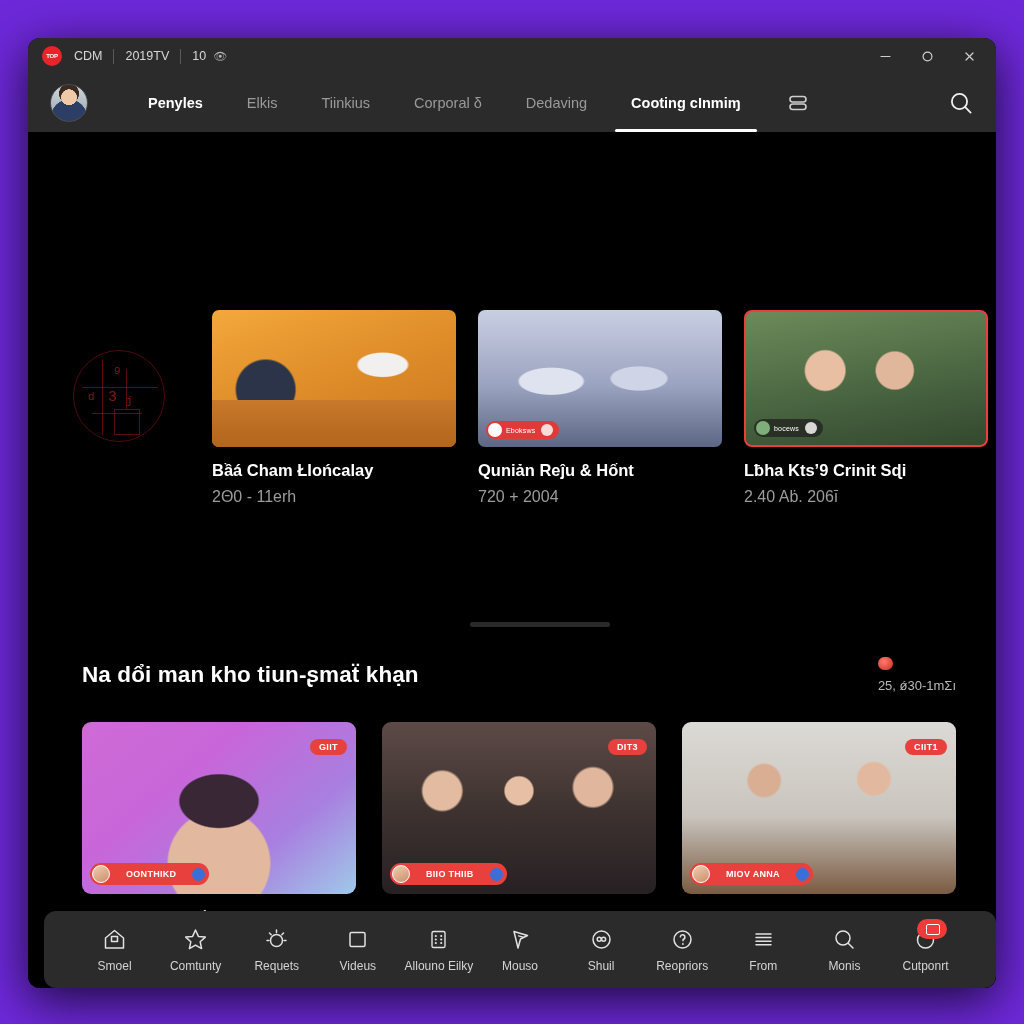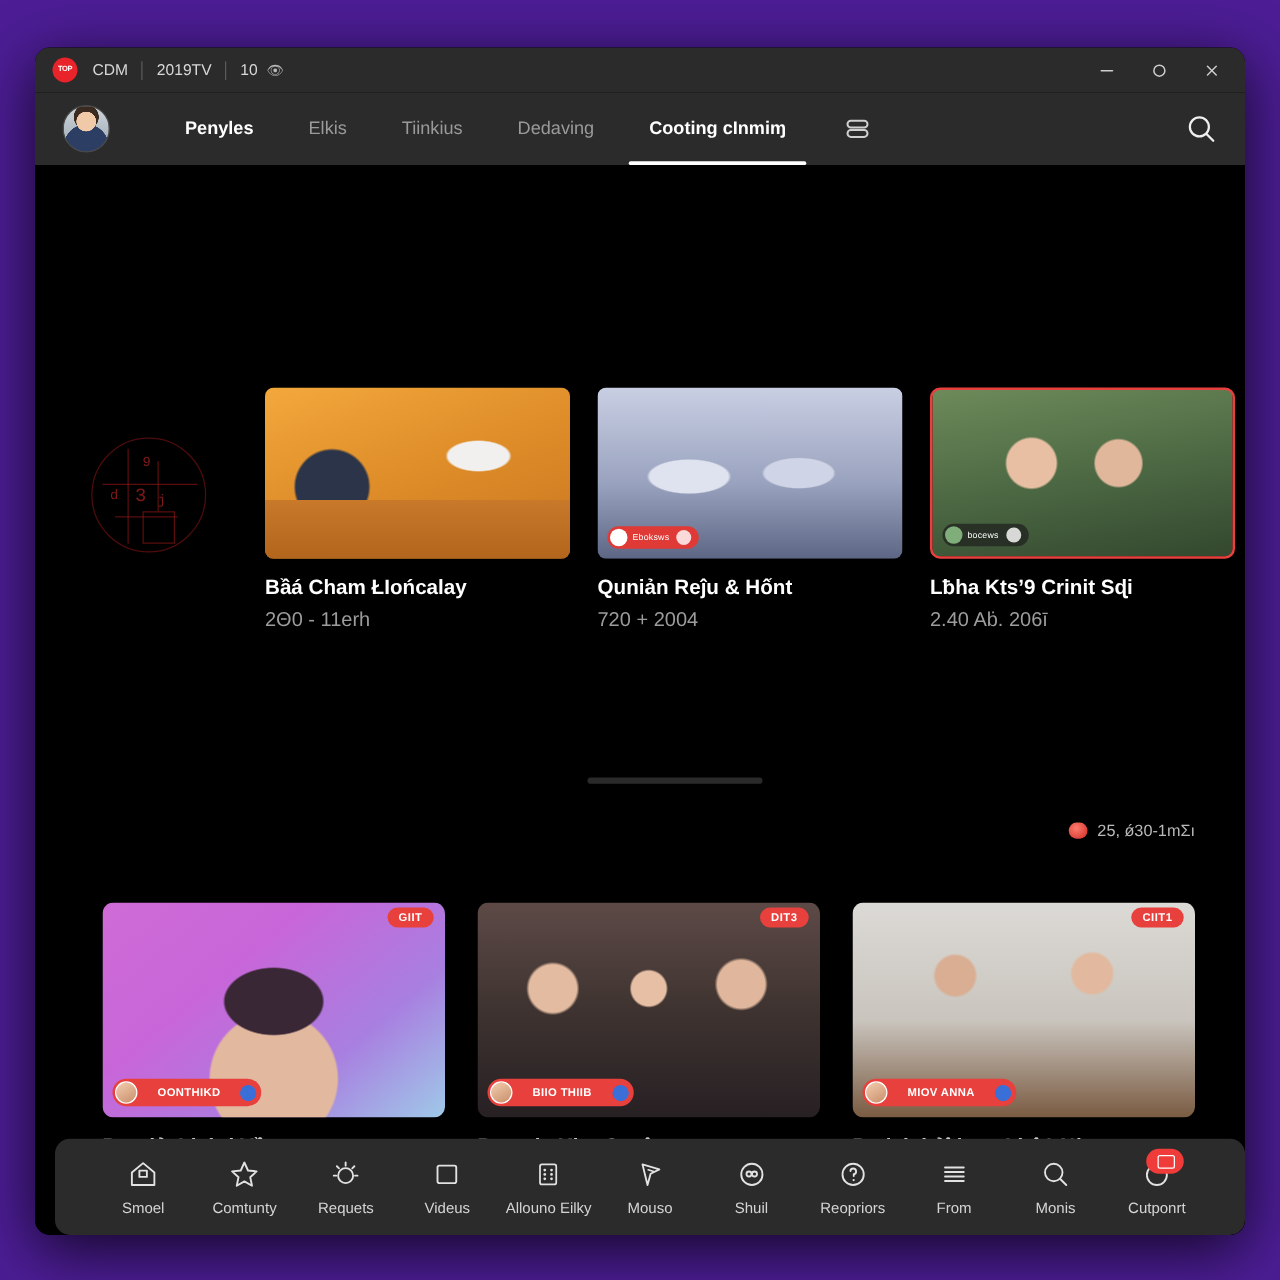--- a/index.html
+++ b/index.html
@@ -4,21 +4,21 @@
 <style>
   * { box-sizing: border-box; margin: 0; padding: 0; }
   html, body {
     width: 1024px; height: 1024px;
     background: #0d1117;
     font-family: "Liberation Sans", sans-serif;
     overflow: hidden;
   }
   .desktop {
     width: 1024px; height: 1024px;
-    background: #4c1d95;
+    background: #6d28d9;
     position: relative;
   }
   .window {
     position: absolute;
     left: 28px; top: 38px;
     width: 968px; height: 950px;
     background: #000000;
     border-radius: 12px;
     overflow: hidden;
     box-shadow: 0 12px 48px rgba(0,0,0,.75);
@@ -224,22 +224,22 @@
     position: absolute;
     left: 54px; right: 40px; top: 525px;
     display: flex; align-items: center;
   }
   .section-title {
     font-size: 22.5px; font-weight: bold; color: #ffffff;
     letter-spacing: .1px;
   }
   .section-meta {
     margin-left: auto;
-    display: flex; align-items: center; gap: 8px;
-    font-size: 13px; color: #b9b9b9;
+    display: flex; align-items: flex-start; gap: 8px;
+    font-size: 13px; color: #b9b9b9; flex-direction: column;
   }
   .meta-ico {
     width: 15px; height: 13px; border-radius: 50%/60%;
     background: radial-gradient(circle at 40% 35%, #ff7b6e, #cf2b24);
     flex: none;
   }
 
   
   .grid {
     position: absolute;
@@ -278,21 +278,21 @@
   .gt4 {
     background: linear-gradient(180deg,#6d7e56 0%, #3f5236 60%, #2a3a26 100%);
   }
   .gt5 {
     background: linear-gradient(180deg,#6e4f8e 0%, #4c3370 60%, #2b1f45 100%);
   }
   .gt6 {
     background: linear-gradient(180deg,#2d3a4d 0%, #1d2633 60%, #141a24 100%);
   }
   .g-tag {
-    position: absolute; right: 9px; top: 4px;
+    position: absolute; right: 9px; top: 17px;
     background: #e8403c; color: #fff;
     font-size: 9px; font-weight: bold;
     padding: 3px 9px; border-radius: 9px;
     letter-spacing: .4px;
   }
   .g-pill {
     position: absolute; left: 8px; bottom: 9px;
     height: 22px; border-radius: 11px;
     background: #e8403c;
     display: flex; align-items: center;
@@ -395,20 +395,21 @@
           </svg>
       </div>
     </div>
 
     <div class="navbar">
       <div class="avatar"></div>
       <div class="nav-items">
         <div class="nav-item bold">Penyles</div>
         <div class="nav-item">Elkis</div>
         <div class="nav-item">Tiinkius</div>
+        <div class="nav-item">Corporal δ</div>
         <div class="nav-item">Dedaving</div>
         <div class="nav-item active">Cooting cInmiɱ</div>
       </div>
       <div class="nav-icon-btn">
         <svg width="22" height="18" viewBox="0 0 22 18" fill="none" stroke="currentColor" stroke-width="1.6">
           <rect x="3" y="2.5" width="16" height="5.5" rx="2.7"></rect>
           <rect x="3" y="10" width="16" height="5.5" rx="2.7"></rect>
         </svg>
       </div>
       <div class="nav-spacer"></div>
@@ -470,20 +471,21 @@
           </div>
           <div class="hero-title">Lƀha Kts’9 Crinit Sɖi</div>
           <div class="hero-sub">2.40 Aḃ. 206ī</div>
         </div>
 
       </div>
 
       <div class="car-bar"></div>
 
       <div class="section-head">
+        <div class="section-title">Na dổi man kho tiun-ʂmaẗ khạn</div>
         <div class="section-meta">
           <div class="meta-ico"></div>
           <span>25, ǿ30-1mΣı</span>
         </div>
       </div>
 
       <div class="grid">
 
         <div class="g-card">
           <div class="g-thumb gt1">

